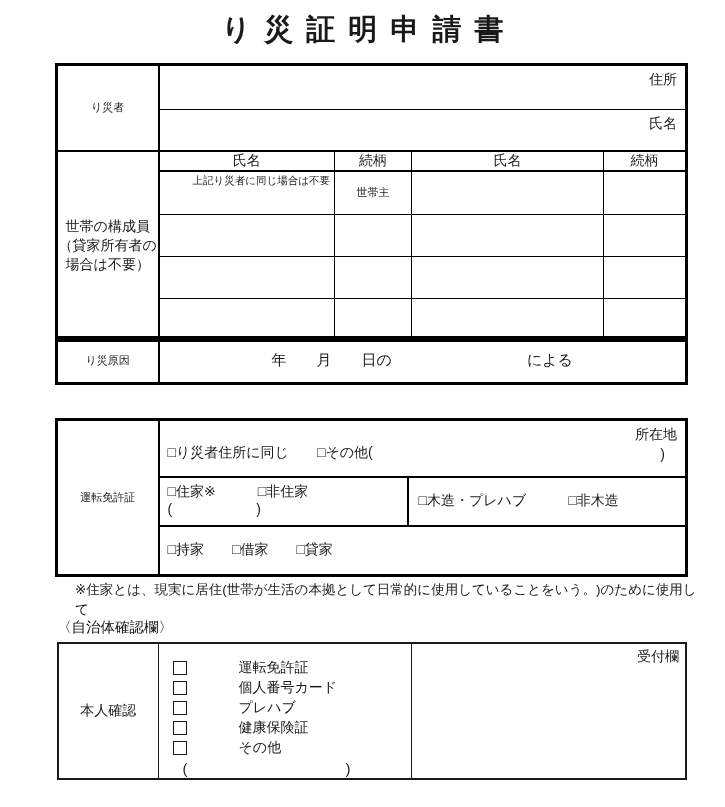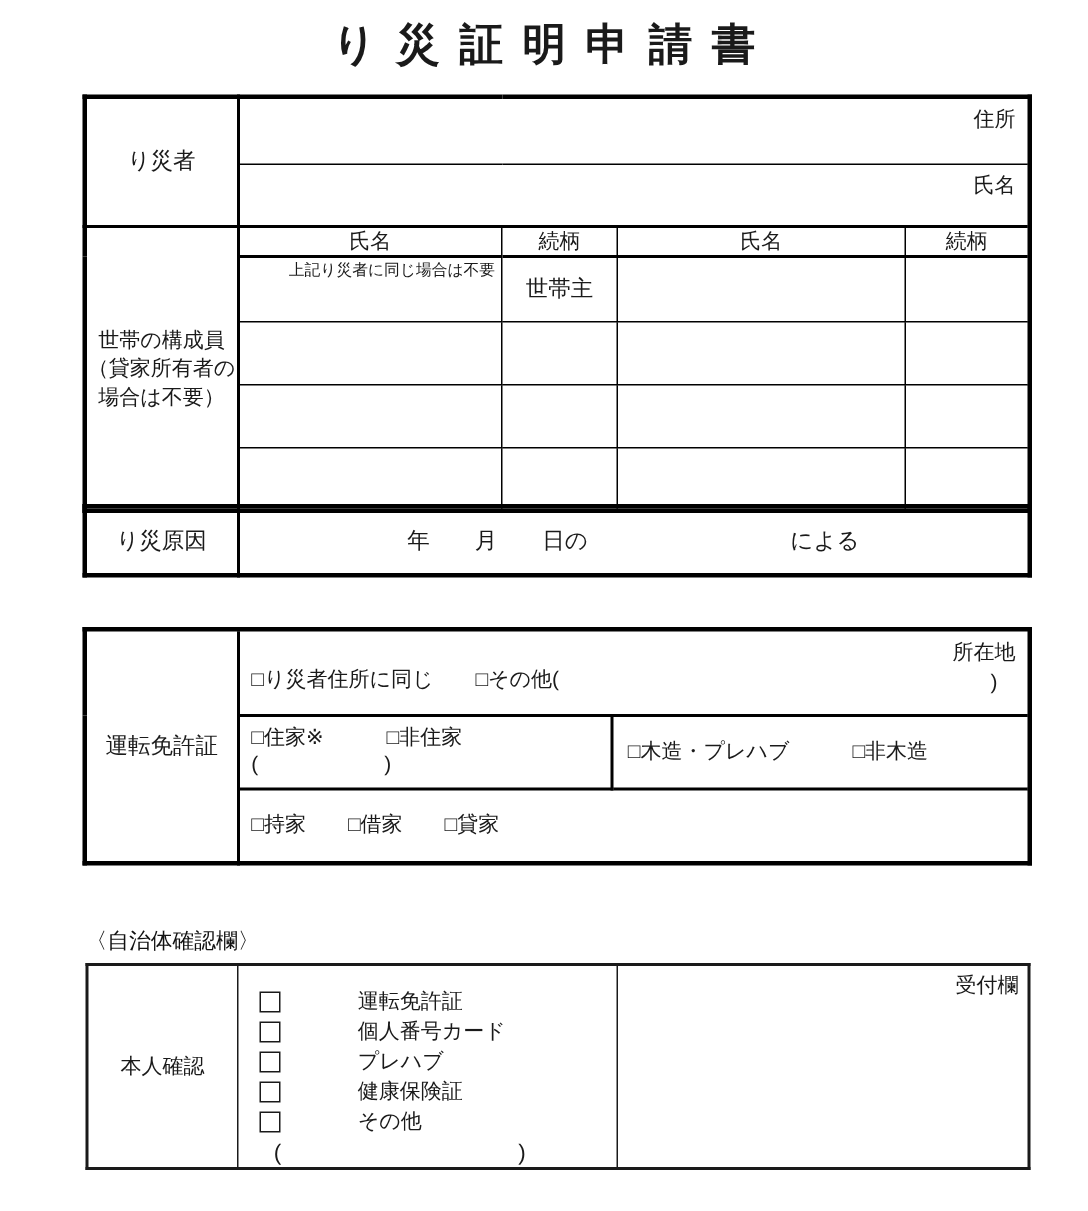--- a/index.html
+++ b/index.html
@@ -11,21 +11,21 @@
   .abs{position:absolute;}
   .page-title{
     top:10px;left:0;width:725px;text-align:center;
     font-size:29px;font-weight:bold;letter-spacing:0.45em;text-indent:0.45em;
     color:#1a1a1a;
   }
   table{border-collapse:collapse;table-layout:fixed;}
   td{border:1px solid #000;padding:0;font-size:14px;color:#1a1a1a;overflow:hidden;}
   .tbl-thick{border:3px solid #000;}
   .tbl-thin{border:2px solid #1a1a1a;}
-  .lbl{text-align:center;vertical-align:middle;font-size:15px;}
+  .lbl{text-align:center;vertical-align:middle;font-size:11px;}
   .top-left{vertical-align:top;padding:5px 8px;text-align:right;}
   .b2{border-bottom-width:2px;}
   .r2{border-right-width:2px;}
   .hdr{ text-align:center;vertical-align:middle;font-size:14px;border-bottom-width:2px;}
   .small-note{font-size:10.5px;line-height:1.2;}
   .pre{white-space:pre-line;line-height:1.35;}
   .cause-line{text-align:center;vertical-align:middle;font-size:15px;}
   .flexline{display:flex;justify-content:space-between;align-items:flex-end;}
   .note-block{font-size:13.5px;line-height:1.5;color:#1a1a1a;}
   .chkrow{display:flex;align-items:center;height:20px;margin:0 0 0 14px;gap:40px;}
@@ -128,20 +128,21 @@
     <td class="cell-pad r2 b2" style="vertical-align:middle;">□住家※　　　□非住家(　　　　　　)</td>
     <td class="cell-pad b2" style="vertical-align:middle;padding-left:10px;">□木造・プレハブ　　　□非木造</td>
   </tr>
   <tr style="height:49px;">
     <td colspan="2" class="cell-pad" style="vertical-align:middle;">□持家　　□借家　　□貸家</td>
   </tr>
 </tbody>
   </table>
 
 <div class="abs note-block" style="left:55px;top:580px;width:648px;">
+  <div style="padding-left:20px;">※住家とは、現実に居住(世帯が生活の本拠として日常的に使用していることをいう。)のために使用して</div>
 </div>
 
 <div class="abs" style="left:57px;top:618px;font-size:14.5px;">〈自治体確認欄〉</div>
 
 <table class="abs tbl-thin" style="left:57px;top:642px;width:628px;height:138px;">
   <colgroup>
       <col style="width:100px">
       <col style="width:253px">
       <col style="width:275px">
     </colgroup>

